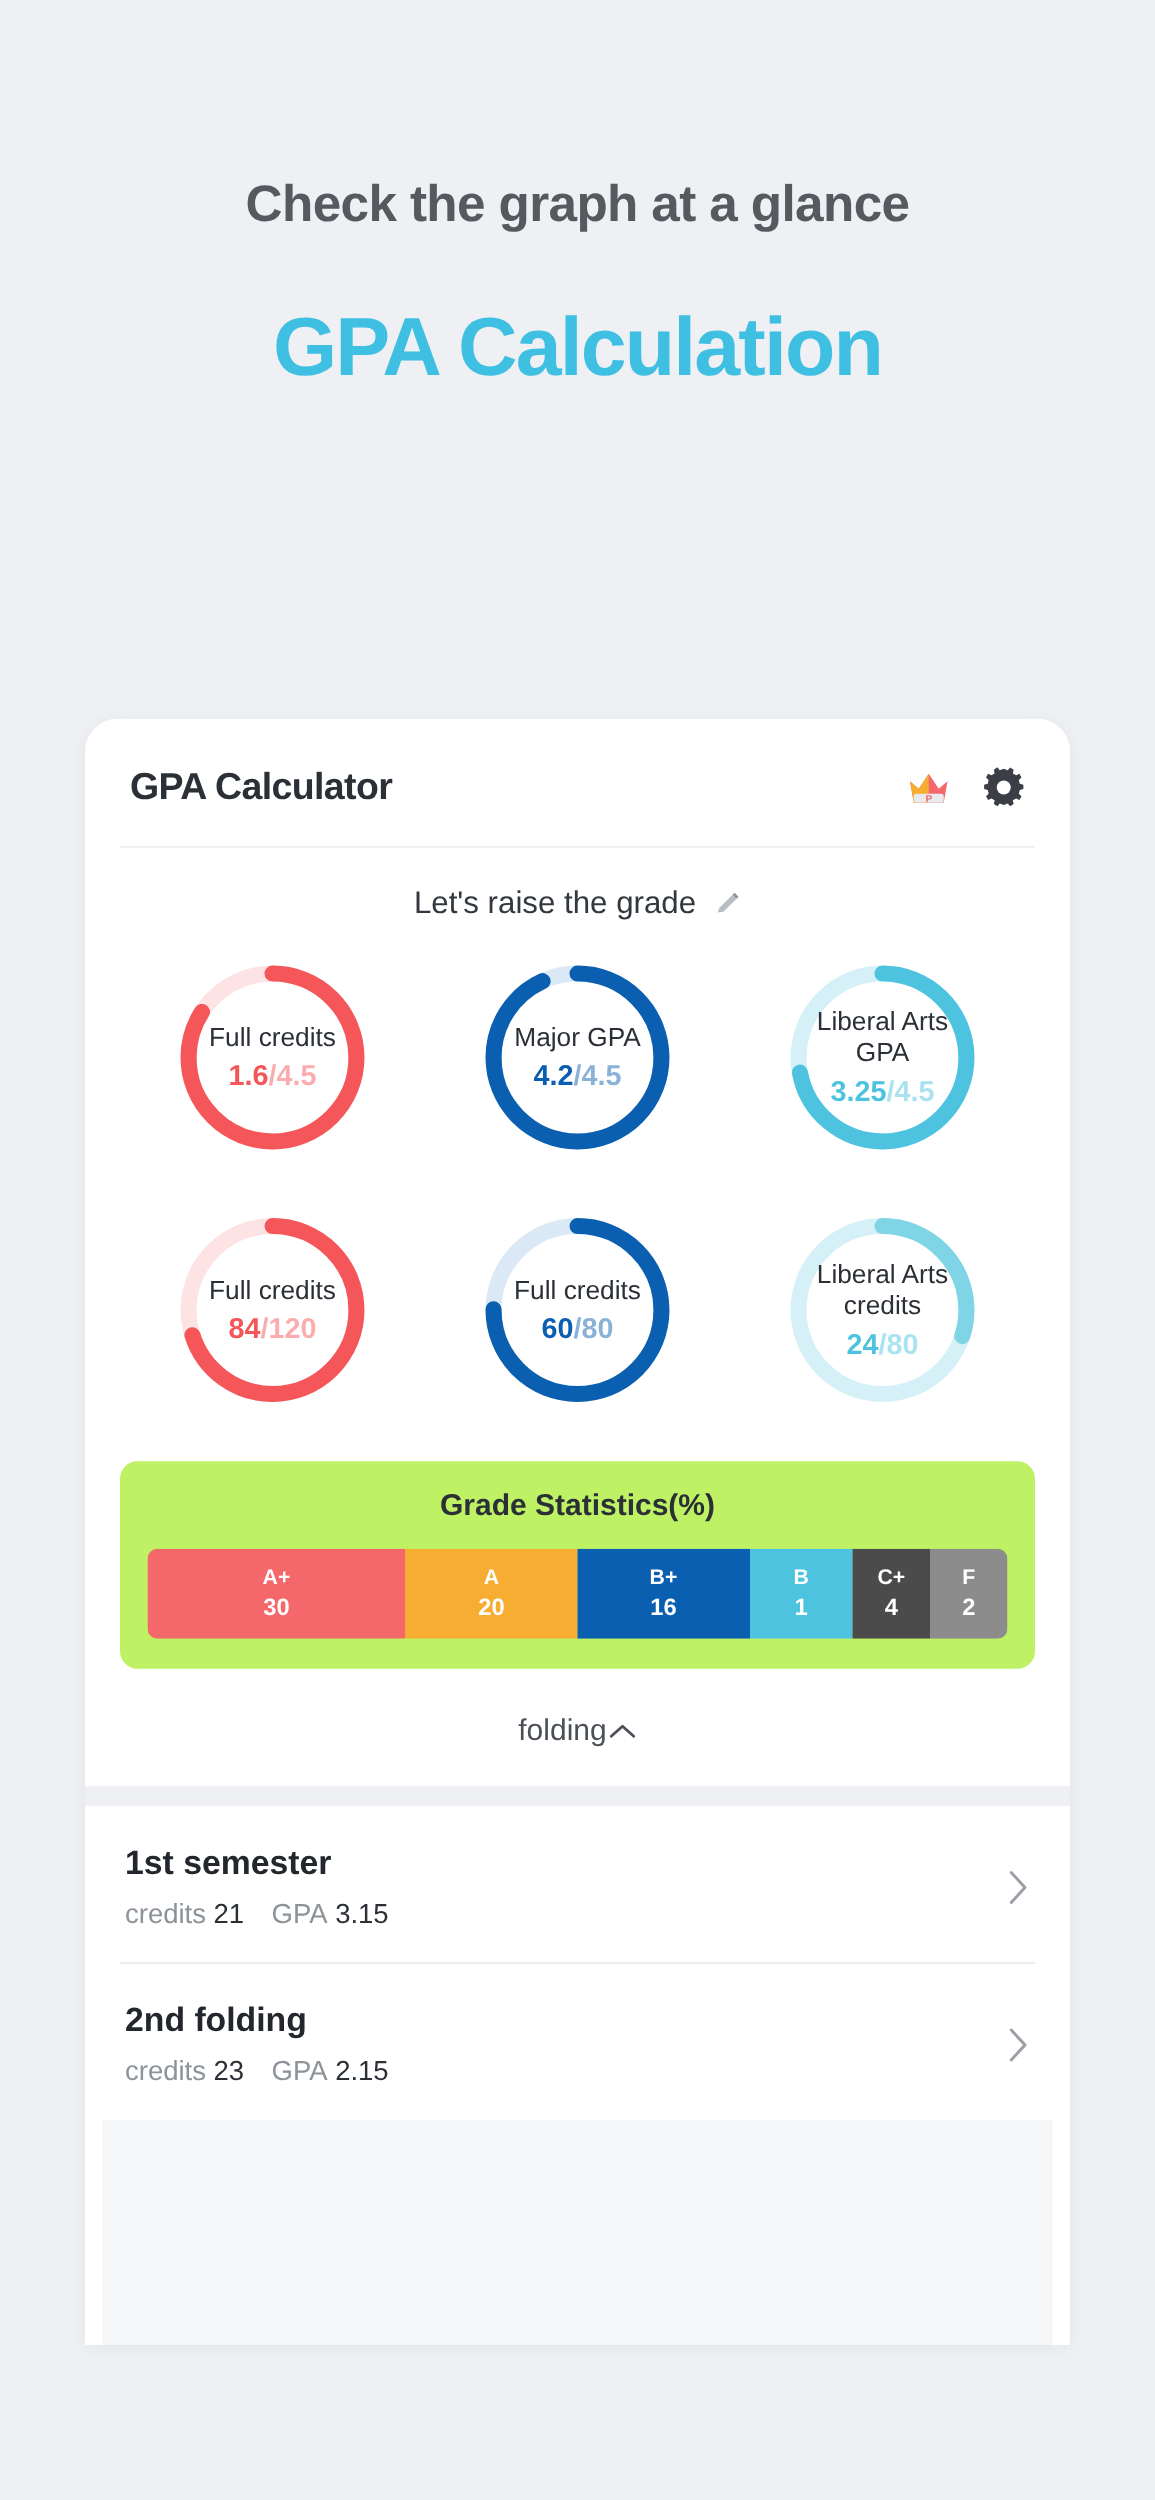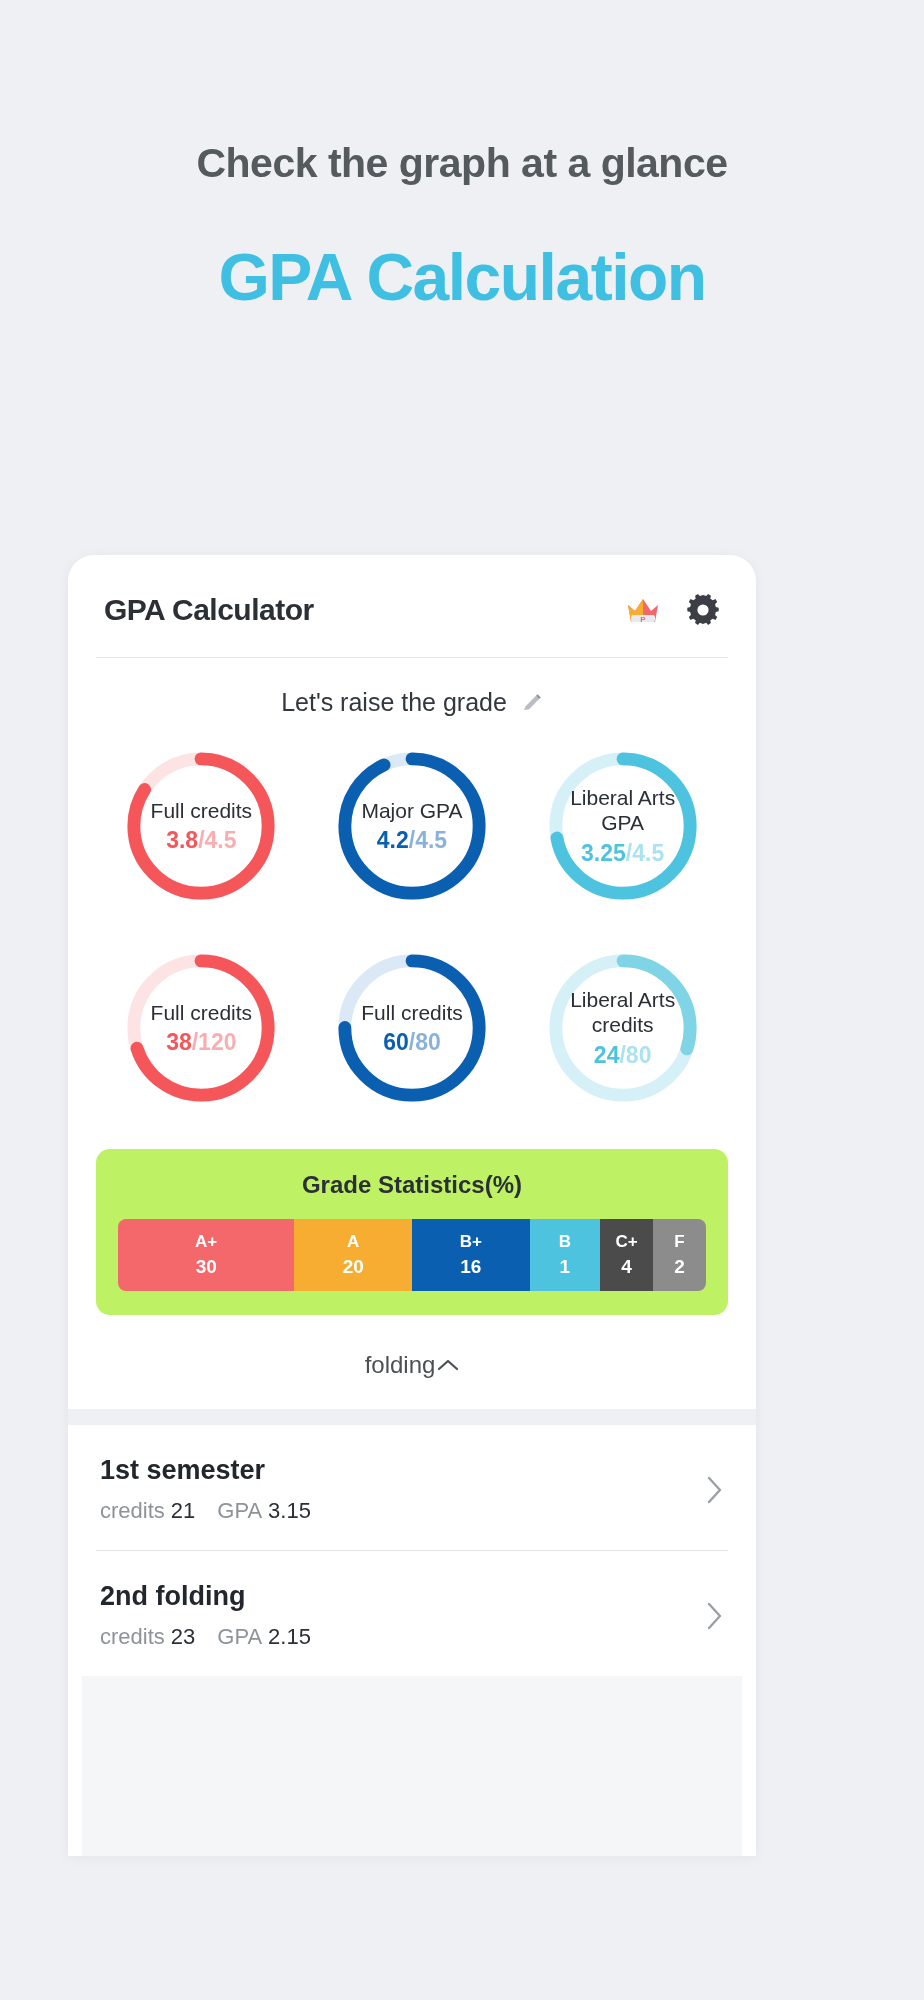--- a/index.html
+++ b/index.html
@@ -32,22 +32,22 @@
     font-size: 66px;
     font-weight: bold;
     letter-spacing: -1.5px;
     margin-top: 52px;
   }
 
   
   .card {
     position: absolute;
     left: 68px;
-    top: 415px;
-    width: 688px;
+    top: 435px;
+    width: 788px;
     background: #ffffff;
     border-radius: 26px 26px 0 0;
     box-shadow: 0 2px 14px rgba(30,40,60,0.05);
     overflow: hidden;
   }
   .card-header {
     display: flex;
     align-items: center;
     justify-content: space-between;
     padding: 38px 36px 30px 36px;
@@ -243,21 +243,21 @@
     <div class="donut-grid">
 
       <div class="donut">
         <svg viewBox="0 0 160 160" width="158" height="158">
           <circle cx="80" cy="80" r="68" fill="none" stroke="#fde3e4" stroke-width="13"></circle>
           <circle cx="80" cy="80" r="68" fill="none" stroke="#f4565a" stroke-width="13" stroke-linecap="round" stroke-dasharray="358.9 427.3" transform="rotate(-90 80 80)"></circle>
         </svg>
         <div class="donut-label">
           <span class="name">Full credits</span>
           <span class="val" style="color:#f4565a">
-            <span>3.8</span><span class="den">/4.5</span>
+            <span>1.6</span><span class="den">/4.5</span>
           </span>
         </div>
       </div>
 
       <div class="donut">
         <svg viewBox="0 0 160 160" width="158" height="158">
           <circle cx="80" cy="80" r="68" fill="none" stroke="#dbe9f6" stroke-width="13"></circle>
           <circle cx="80" cy="80" r="68" fill="none" stroke="#0b5fb0" stroke-width="13" stroke-linecap="round" stroke-dasharray="397.4 427.3" transform="rotate(-90 80 80)"></circle>
         </svg>
         <div class="donut-label">
@@ -282,21 +282,21 @@
       </div>
 
       <div class="donut">
         <svg viewBox="0 0 160 160" width="158" height="158">
           <circle cx="80" cy="80" r="68" fill="none" stroke="#fde3e4" stroke-width="13"></circle>
           <circle cx="80" cy="80" r="68" fill="none" stroke="#f4565a" stroke-width="13" stroke-linecap="round" stroke-dasharray="299.1 427.3" transform="rotate(-90 80 80)"></circle>
         </svg>
         <div class="donut-label">
           <span class="name">Full credits</span>
           <span class="val" style="color:#f4565a">
-            <span>38</span><span class="den">/120</span>
+            <span>84</span><span class="den">/120</span>
           </span>
         </div>
       </div>
 
       <div class="donut">
         <svg viewBox="0 0 160 160" width="158" height="158">
           <circle cx="80" cy="80" r="68" fill="none" stroke="#dbe9f6" stroke-width="13"></circle>
           <circle cx="80" cy="80" r="68" fill="none" stroke="#0b5fb0" stroke-width="13" stroke-linecap="round" stroke-dasharray="320.5 427.3" transform="rotate(-90 80 80)"></circle>
         </svg>
         <div class="donut-label">

